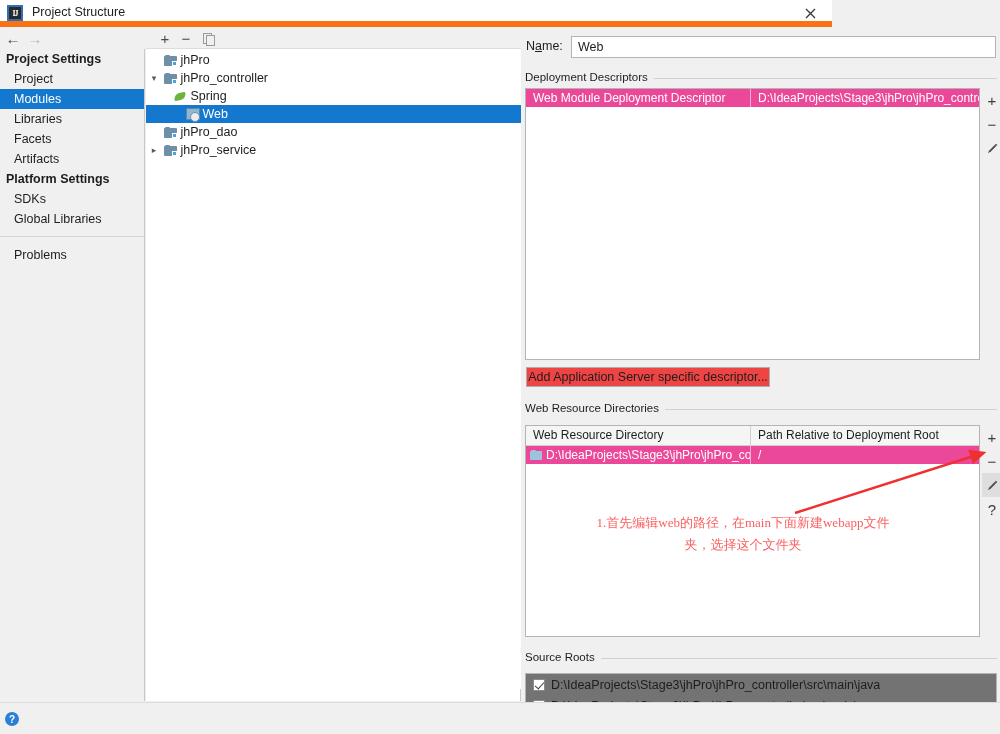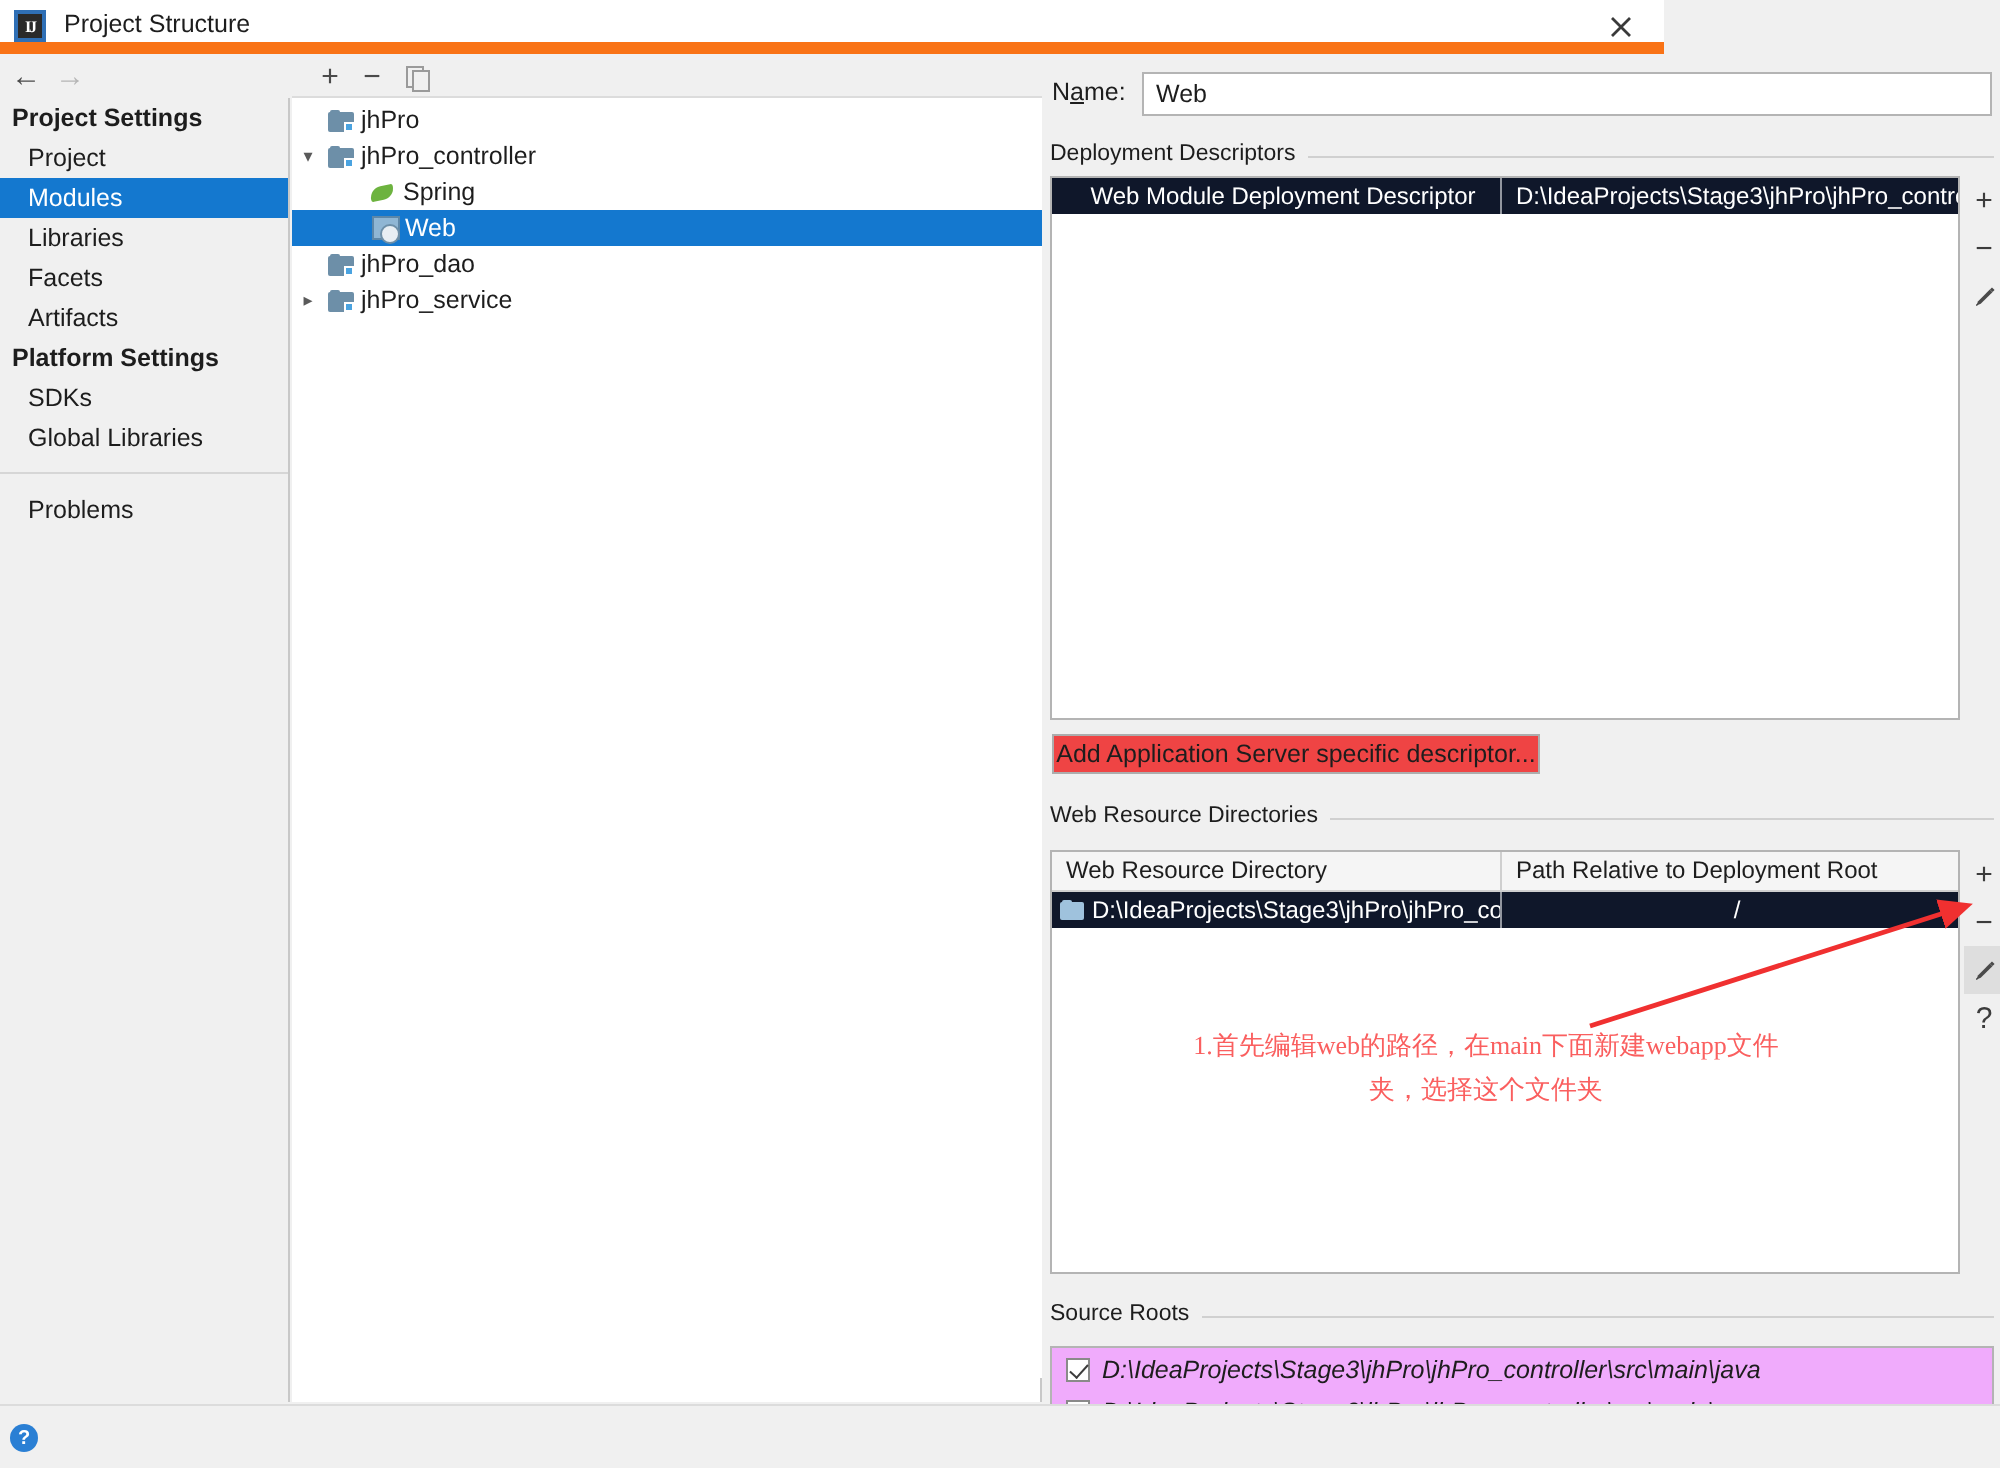--- a/index.html
+++ b/index.html
@@ -211,21 +211,21 @@
   .thead {
     display: flex; height: 20px; background: #f5f5f5;
     border-bottom: 1px solid #cfcfcf;
   }
   .th {
     font-size: 12px; color: #1d1d1d; line-height: 19px;
     padding-left: 7px; overflow: hidden; white-space: nowrap;
   }
   .th + .th { border-left: 1px solid #cfcfcf; }
   .trow { display: flex; height: 18px; }
-  .trow.selected { background: #0f172a; text-align: center; }
+  .trow.selected { background: #ec4899; }
   .td {
     font-size: 12px; line-height: 18px; color: #1d1d1d;
     padding-left: 7px; overflow: hidden; white-space: nowrap;
   }
   .trow.selected .td { color: #ffffff; }
   .td + .td { border-left: 1px solid rgba(255,255,255,0.55); }
   .td.withicon { padding-left: 4px; display: flex; align-items: center; gap: 4px; }
   .ic-dirsmall {
     position: relative; display: inline-block;
     width: 12px; height: 10px; flex: 0 0 auto;
@@ -253,23 +253,22 @@
   .pushbtn {
     position: absolute;
     background: #ef4444; border: 1px solid #adadad;
     font-size: 12.5px; color: #1d1d1d;
     display: flex; align-items: center; justify-content: center;
     font-family: "Liberation Sans", sans-serif;
   }
 
   
   .srlist {
-    position: absolute; background: #f0abfc; border: 1px solid #b4b4b4;
+    position: absolute; background: #737373; border: 1px solid #b4b4b4;
     overflow: hidden;
-    font-style: italic;
   }
   .srrow {
     display: flex; align-items: center; gap: 6px;
     height: 21px; padding-left: 7px;
     font-size: 12.5px; color: #1d1d1d; white-space: nowrap;
   }
   .cbx {
     width: 12px; height: 12px; flex: 0 0 auto;
     border: 1px solid #8a8a8a; background: #ffffff;
     position: relative;
@@ -360,21 +359,21 @@
 
       <div class="tree-row">
         <span class="tw-handle" style="left:2px;">▾</span>
         <span class="tree-label" style="left:18px;">
           <span class="ic-folder"><i></i></span>
           <span>jhPro_controller</span>
         </span>
       </div>
 
       <div class="tree-row">
-        <span class="tree-label" style="left:39px;">
+        <span class="tree-label" style="left:28px;">
           <span class="ic-spring"></span>
           <span>Spring</span>
         </span>
       </div>
 
       <div class="tree-row selected">
         <span class="tree-label" style="left:40px;">
           <span class="ic-web"></span>
           <span>Web</span>
         </span>

